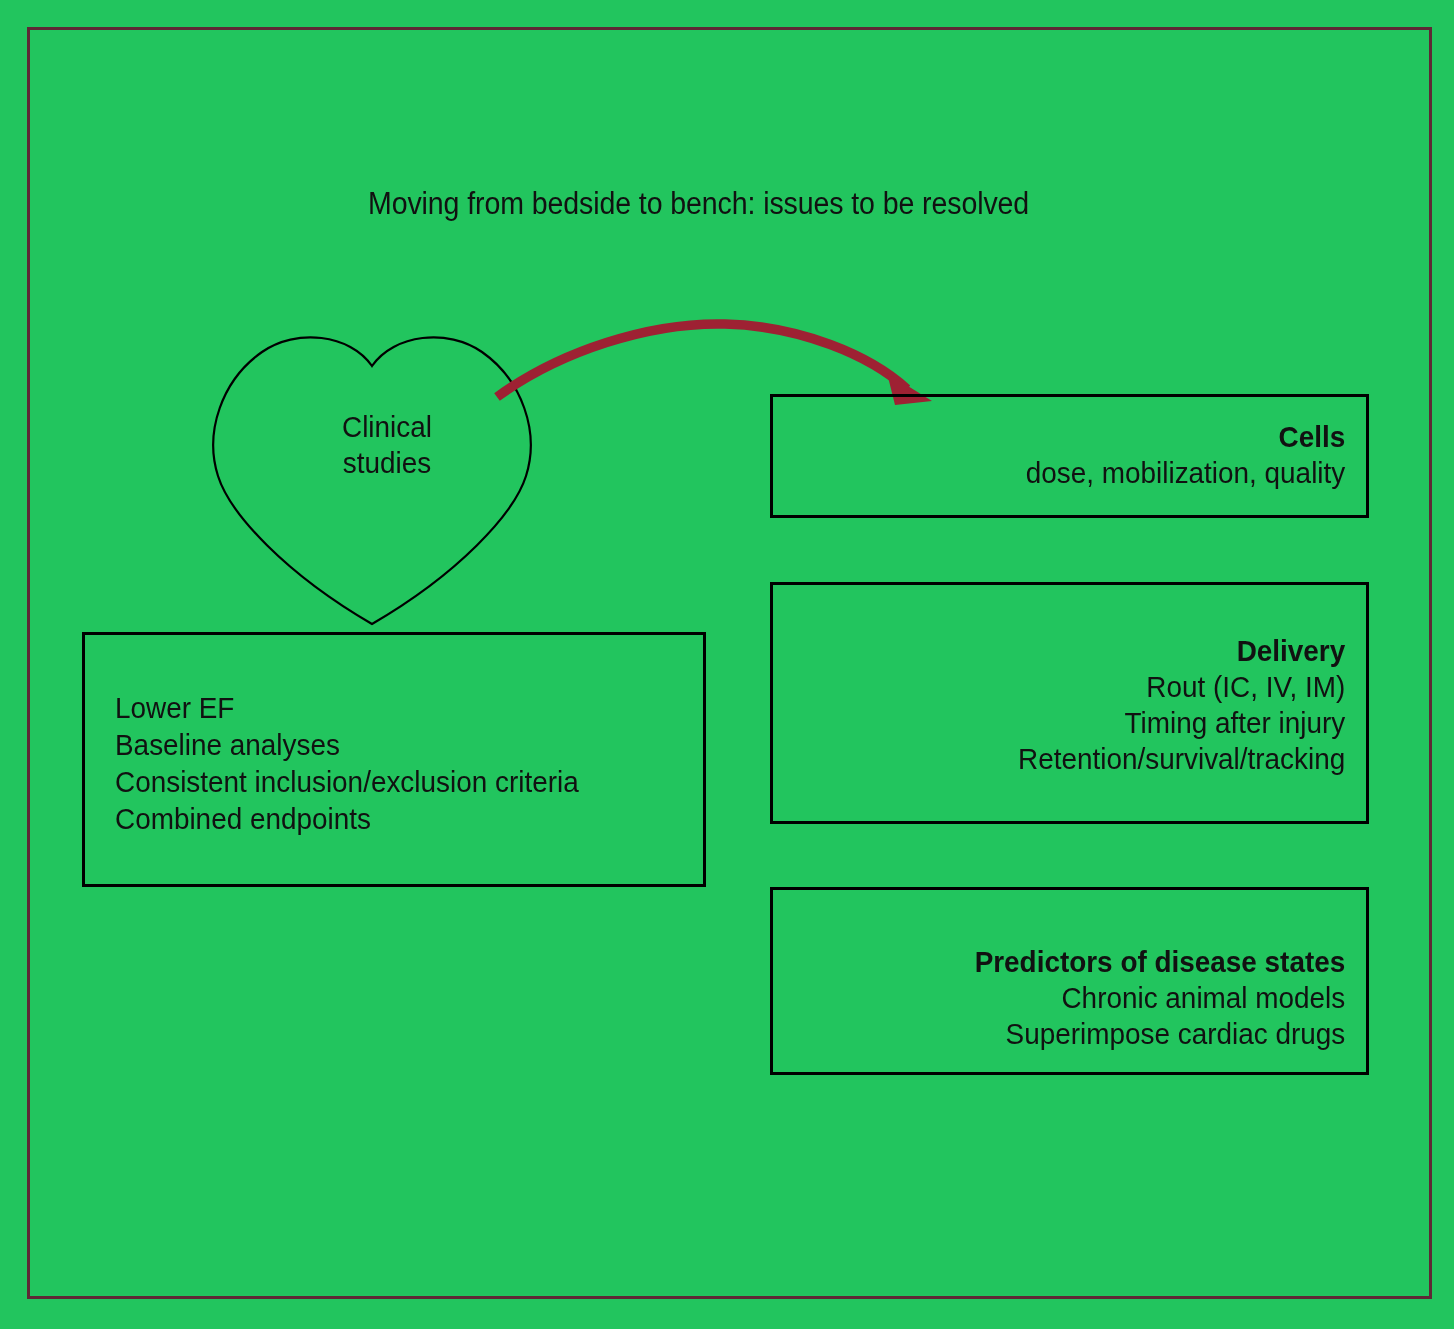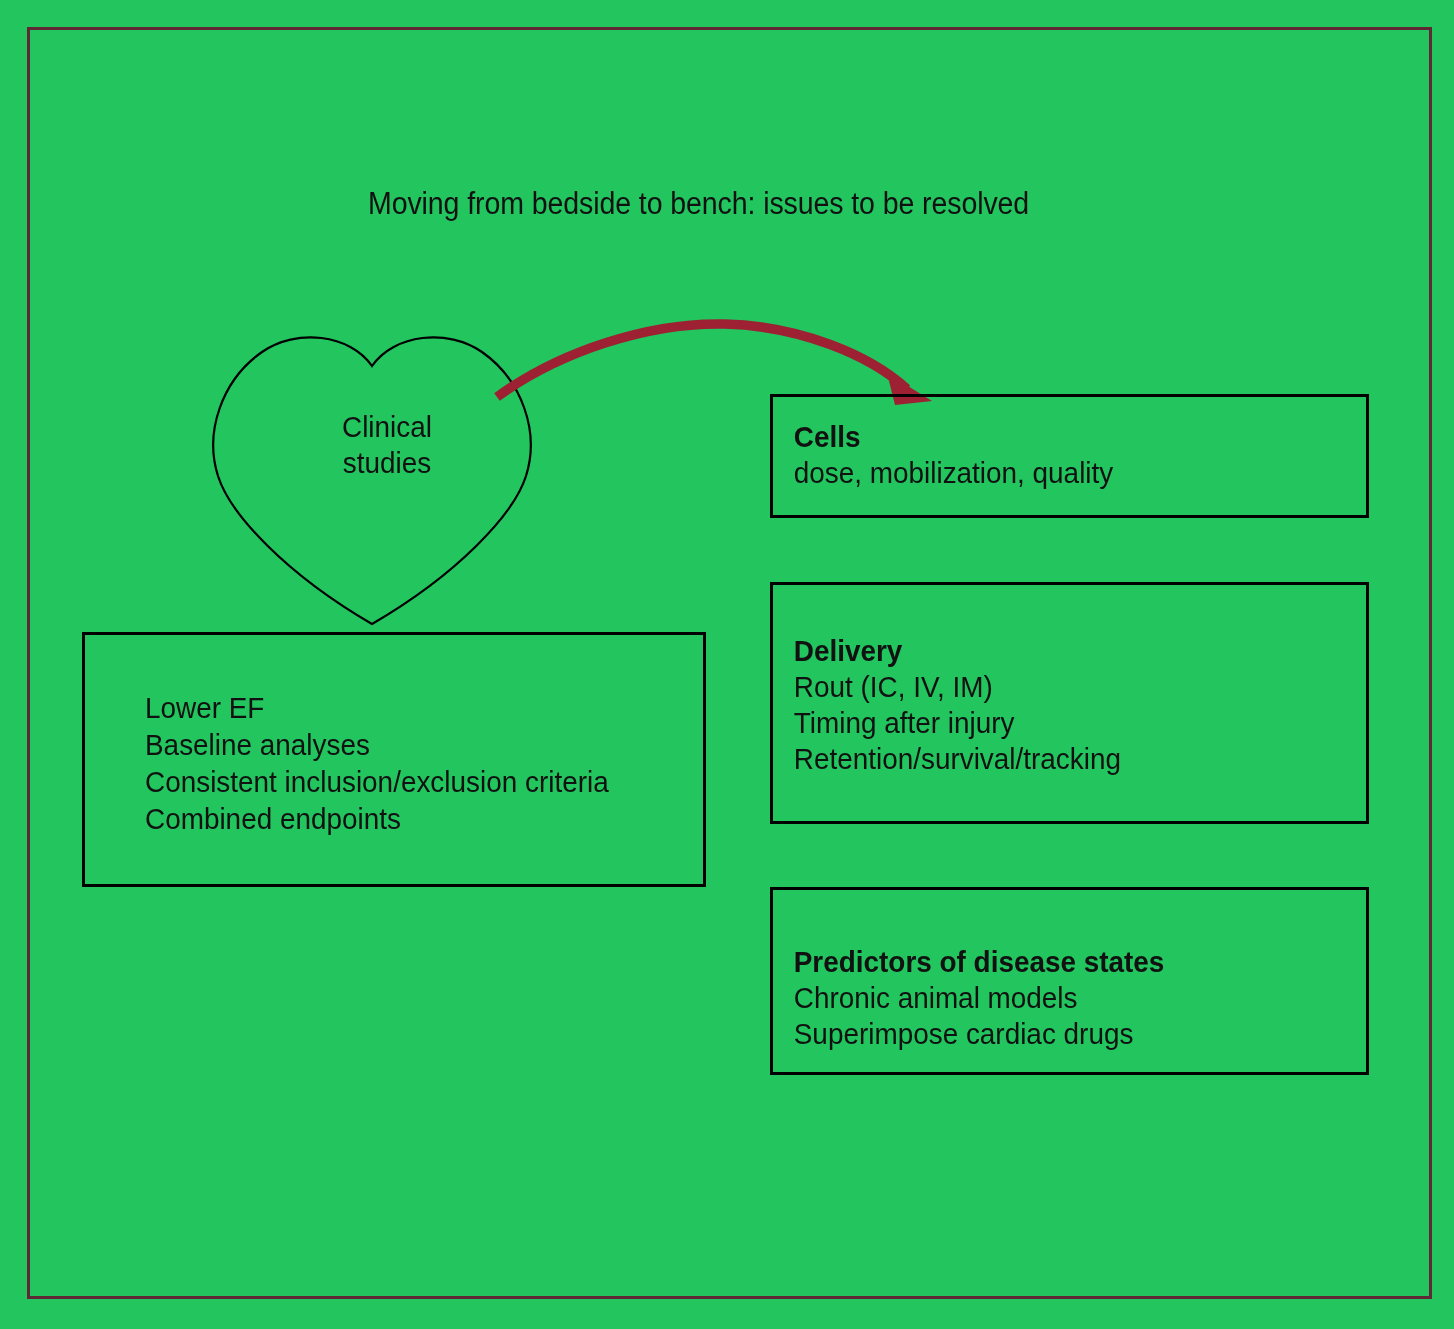--- a/index.html
+++ b/index.html
@@ -103,34 +103,34 @@
   }
   .box-body {
     position: absolute;
     left: 0;
     width: 100%;
     color: #111111;
   }
   
   #clinical-findings-list {
     top: 54px;
-    padding-left: 60px;
+    padding-left: 30px;
     box-sizing: border-box;
     text-align: left;
     font-size: 30px;
     line-height: 37px;
   }
   #clinical-findings-list .line {
     transform: scaleX(0.93);
     transform-origin: left center;
     white-space: nowrap;
   }
   
   .centered-body {
-    text-align: left;
+    text-align: right;
     font-size: 30px;
     line-height: 36px;
   }
   .centered-body .heading {
     font-weight: bold;
     white-space: nowrap;
     transform: scaleX(0.93);
   }
   .centered-body .line {
     white-space: nowrap;

